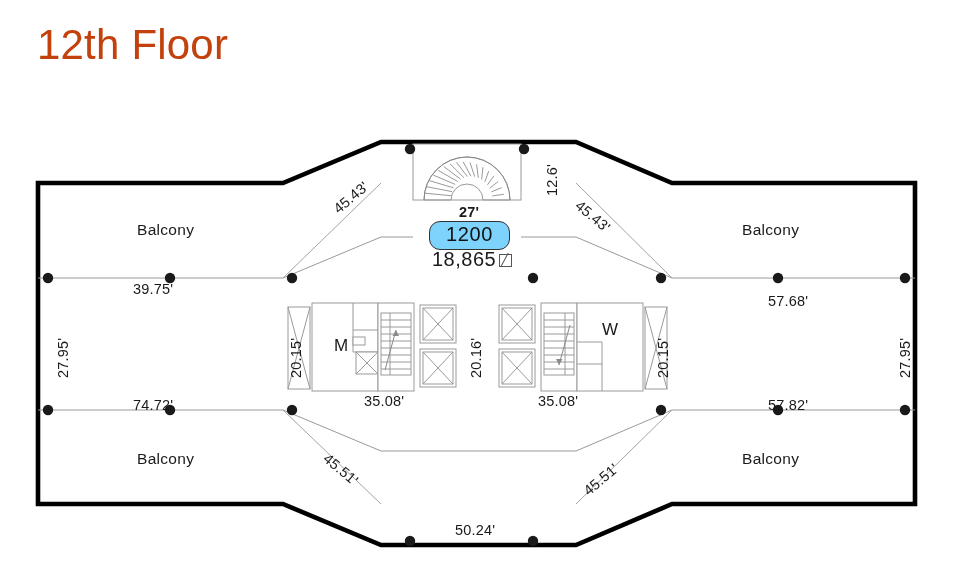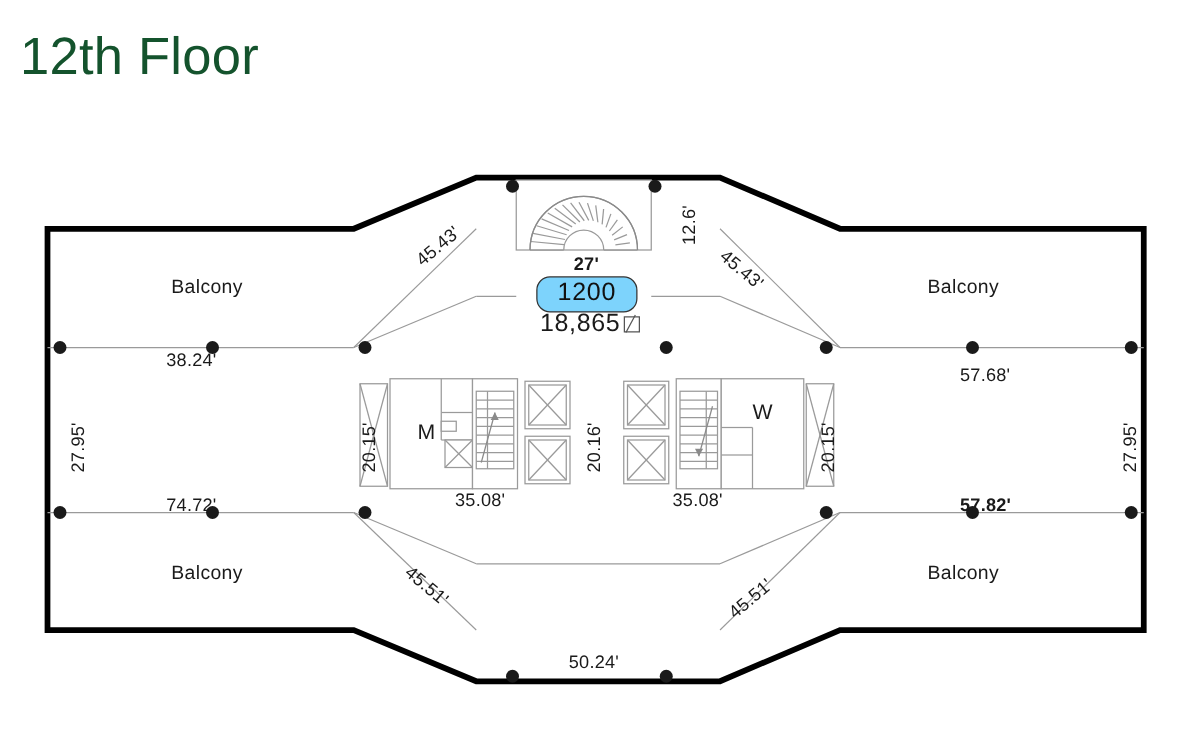--- a/index.html
+++ b/index.html
@@ -14,26 +14,26 @@
   }
   #page {
     position: relative;
     width: 955px;
     height: 588px;
     background: #ffffff;
     overflow: hidden;
   }
   #floor-title {
     position: absolute;
-    left: 16px;
+    left: 37px;
     top: 24px;
     font-size: 42px;
     font-weight: 300;
     letter-spacing: 0.2px;
-    color: #14532d;
+    color: #c2410c;
     line-height: 1;
     white-space: nowrap;
   }
   #plan-svg {
     position: absolute;
     left: 0;
     top: 0;
     width: 955px;
     height: 588px;
   }
@@ -304,24 +304,24 @@
   <div class="lbl dim" style="left:582px; top:198px;">
     <span class="rot-d1" style="display:inline-block;">45.43'</span>
   </div>
   <div class="lbl dim" style="left:330px; top:451px;">
     <span class="rot-d3" style="display:inline-block;">45.51'</span>
   </div>
   <div class="lbl dim" style="left:581px; top:487px;">
     <span class="rot-d4" style="display:inline-block;">45.51'</span>
   </div>
 
-  <div class="lbl dim" style="left:133px; top:282px;">38.24'</div>
+  <div class="lbl dim" style="left:133px; top:282px;">39.75'</div>
   <div class="lbl dim" style="left:768px; top:294px;">57.68'</div>
   <div class="lbl dim" style="left:133px; top:398px;">74.72'</div>
-  <div class="lbl dim" style="left:768px; top:398px;font-weight:bold;">57.82'</div>
+  <div class="lbl dim" style="left:768px; top:398px;">57.82'</div>
 
   <div class="lbl dim" style="left:56px; top:378px;">
     <span class="rot-ccw" style="display:inline-block;">27.95'</span>
   </div>
   <div class="lbl dim" style="left:898px; top:378px;">
     <span class="rot-ccw" style="display:inline-block;">27.95'</span>
   </div>
 
   <div class="lbl dim" style="left:455px; top:523px;">50.24'</div>
 

